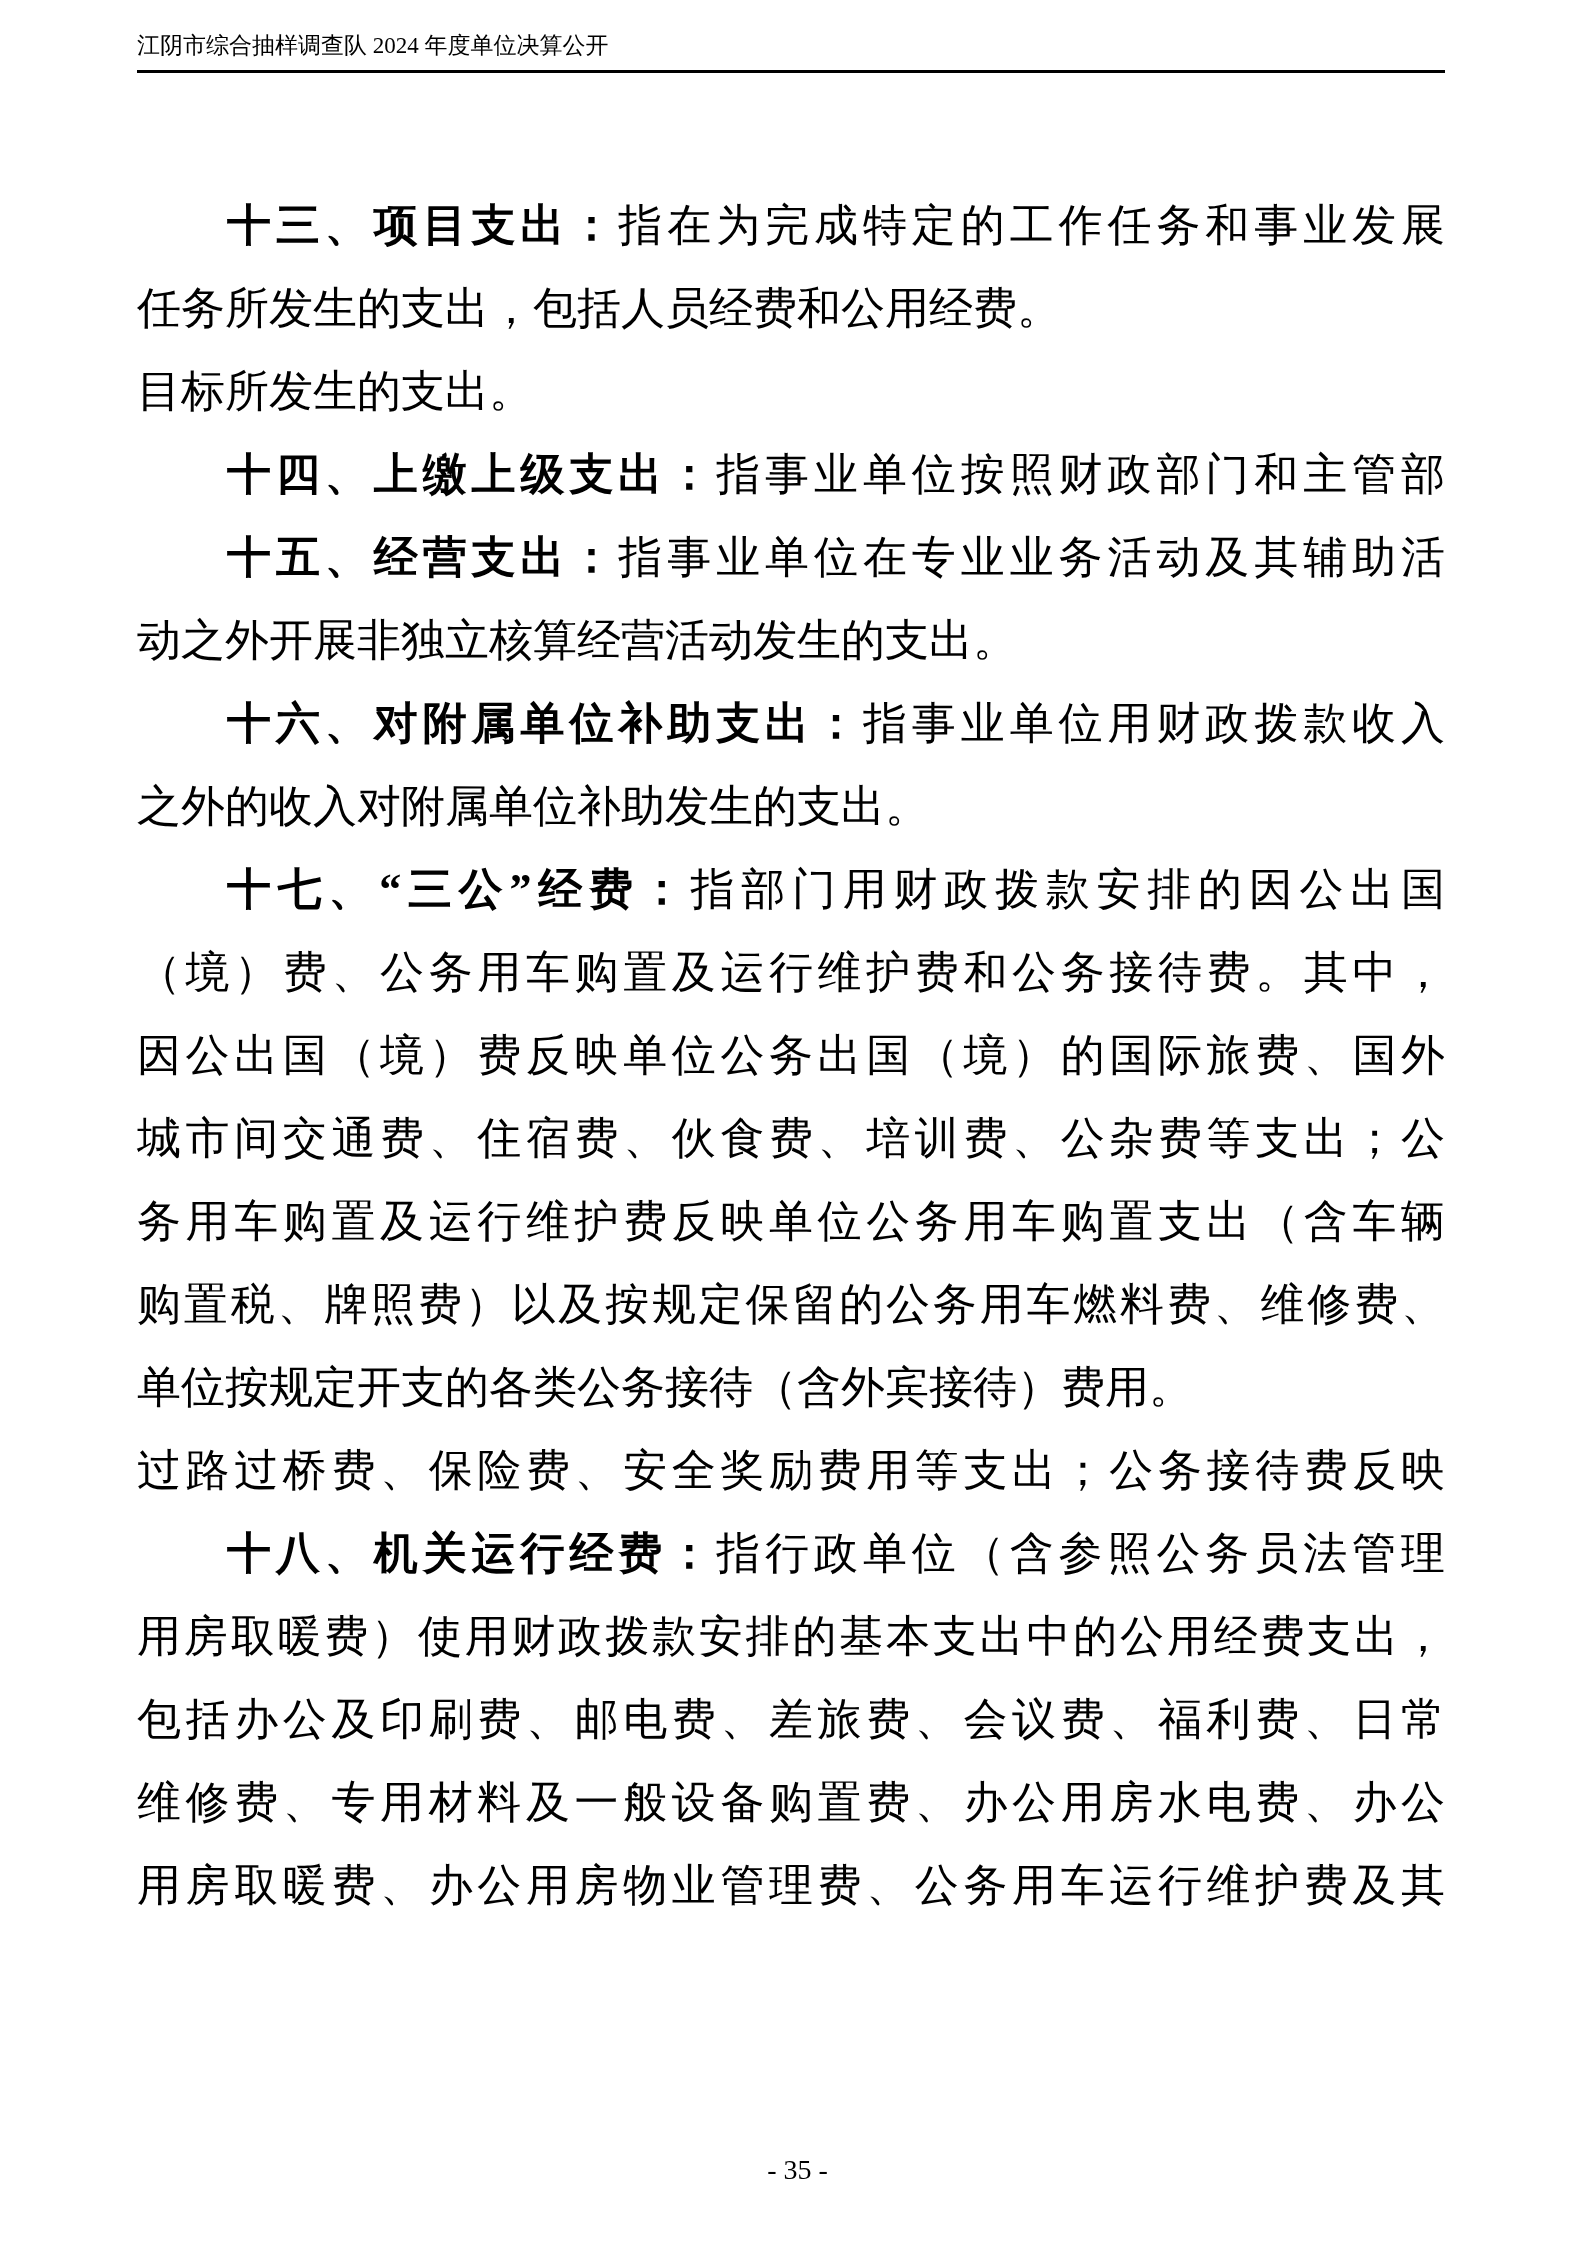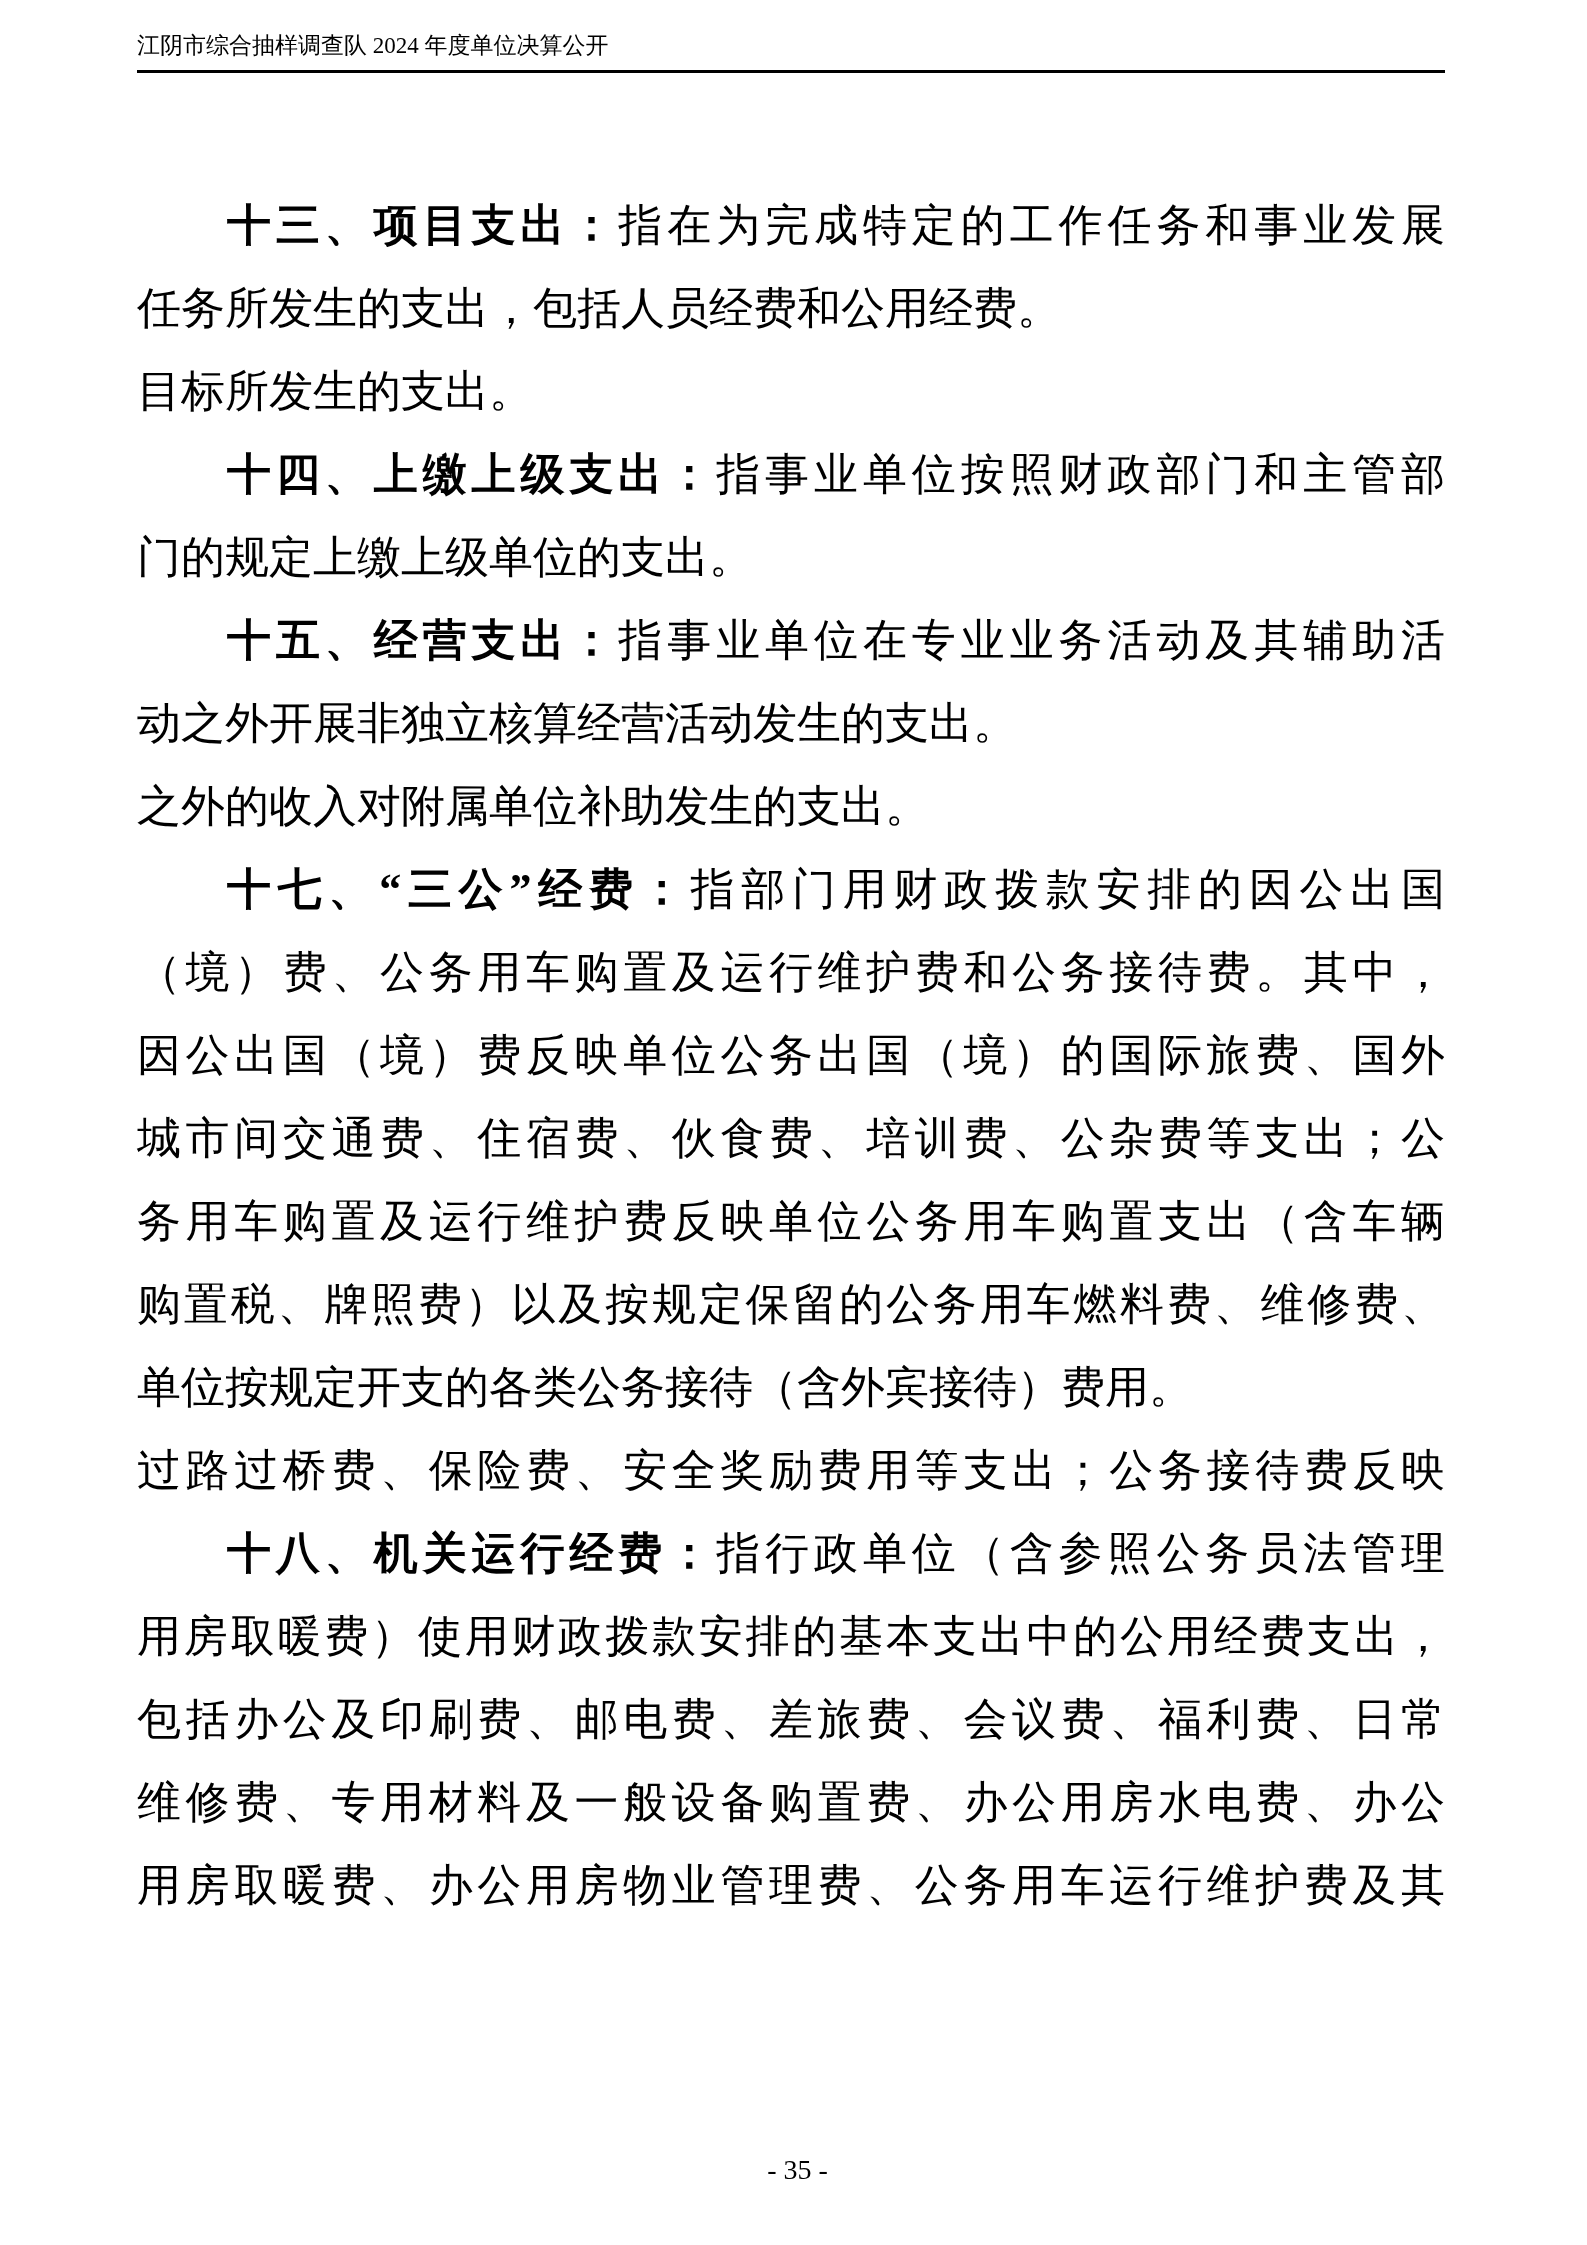--- a/index.html
+++ b/index.html
@@ -85,23 +85,23 @@
   <div class="doc-header">
     <div class="hdr-title">江阴市综合抽样调查队 2024 年度单位决算公开</div>
     <div class="hdr-rule"></div>
   </div>
 
   <div class="doc-body" id="body-lines">
       <div class="line indent"><span class="lead">十三、项目支出：</span><span>指在为完成特定的工作任务和事业发展</span></div>
       <div class="line para-end"><span>任务所发生的支出，包括人员经费和公用经费。</span></div>
       <div class="line para-end"><span>目标所发生的支出。</span></div>
       <div class="line indent"><span class="lead">十四、上缴上级支出：</span><span>指事业单位按照财政部门和主管部</span></div>
-      <div class="line para-end"><span>门的规定上缴上级单位的支出。</span></div>
       <div class="line indent"><span class="lead">十五、经营支出：</span><span>指事业单位在专业业务活动及其辅助活</span></div>
       <div class="line para-end"><span>动之外开展非独立核算经营活动发生的支出。</span></div>
+      <div class="line indent"><span class="lead">十六、对附属单位补助支出：</span><span>指事业单位用财政拨款收入</span></div>
       <div class="line para-end"><span>之外的收入对附属单位补助发生的支出。</span></div>
       <div class="line indent"><span class="lead">十七、“三公”经费：</span><span>指部门用财政拨款安排的因公出国</span></div>
       <div class="line"><span>（境）费、公务用车购置及运行维护费和公务接待费。其中，</span></div>
       <div class="line"><span>因公出国（境）费反映单位公务出国（境）的国际旅费、国外</span></div>
       <div class="line"><span>城市间交通费、住宿费、伙食费、培训费、公杂费等支出；公</span></div>
       <div class="line"><span>务用车购置及运行维护费反映单位公务用车购置支出（含车辆</span></div>
       <div class="line"><span>购置税、牌照费）以及按规定保留的公务用车燃料费、维修费、</span></div>
       <div class="line para-end"><span>单位按规定开支的各类公务接待（含外宾接待）费用。</span></div>
       <div class="line"><span>过路过桥费、保险费、安全奖励费用等支出；公务接待费反映</span></div>
       <div class="line indent"><span class="lead">十八、机关运行经费：</span><span>指行政单位（含参照公务员法管理</span></div>

